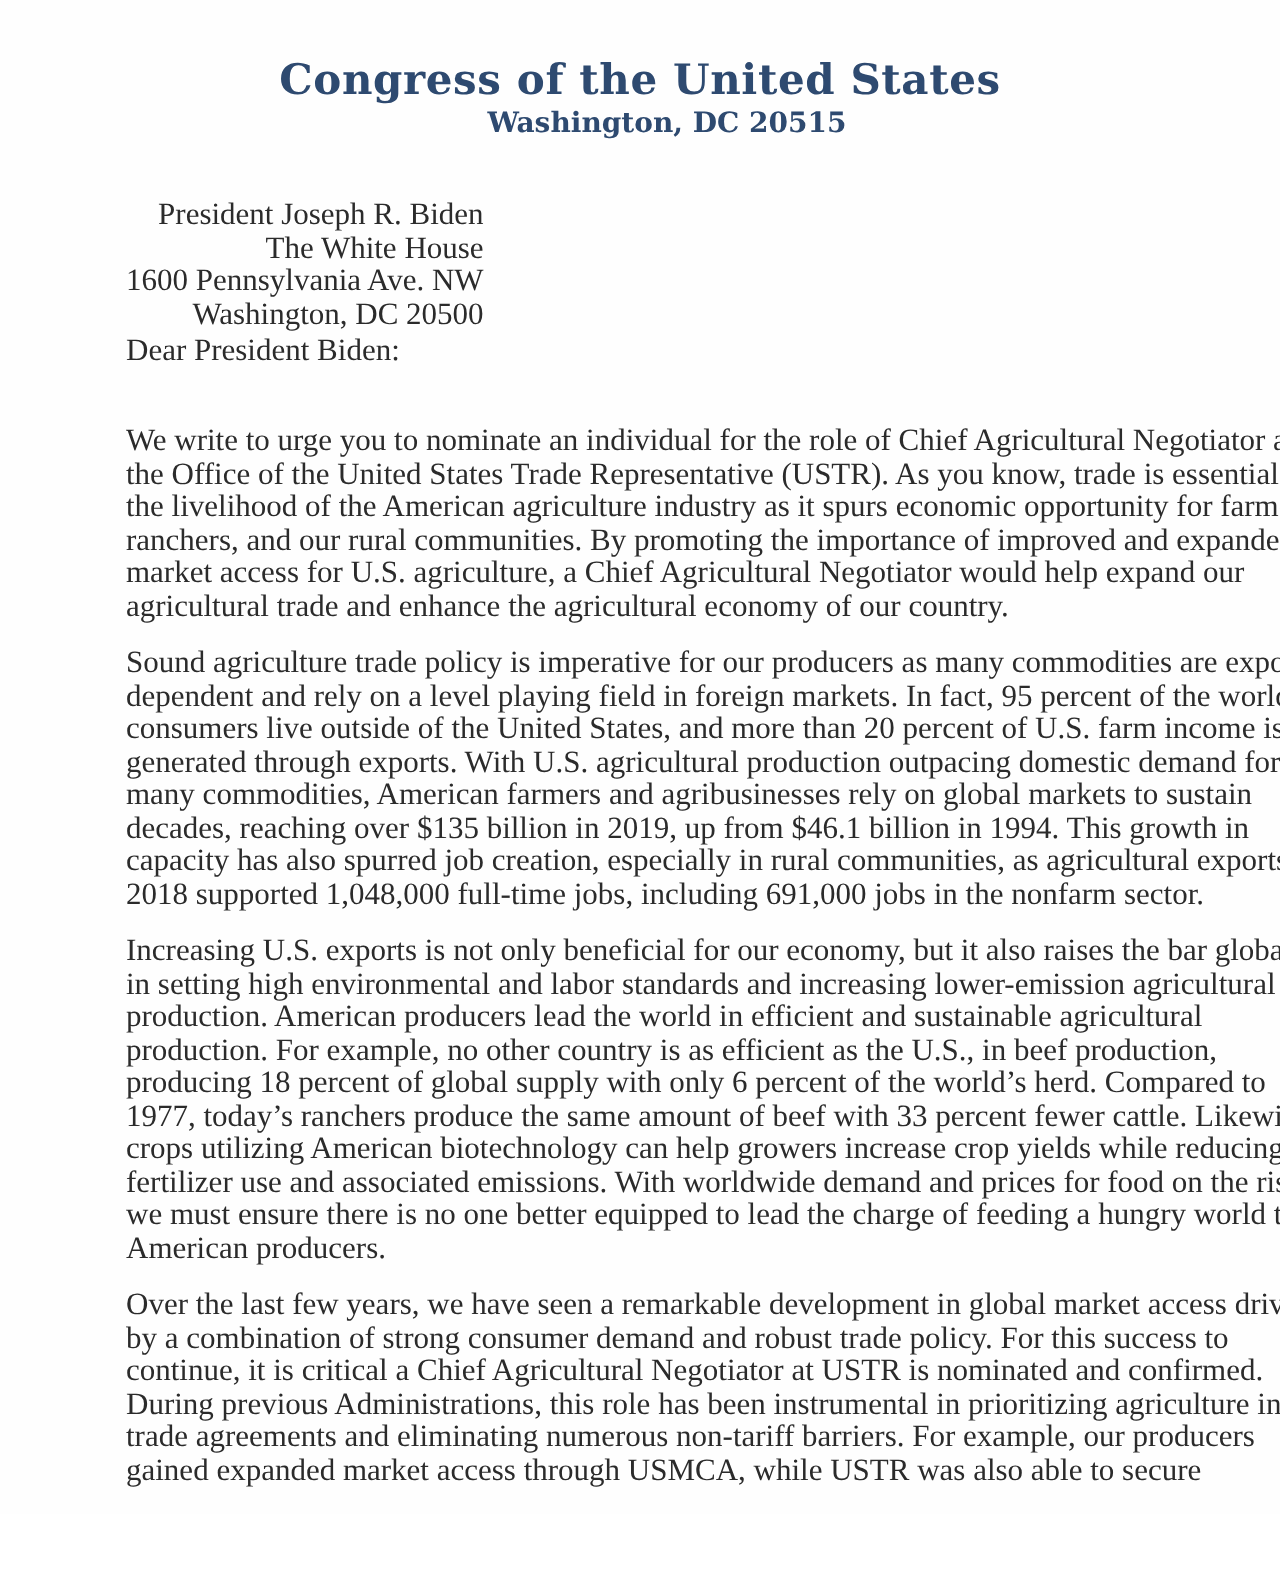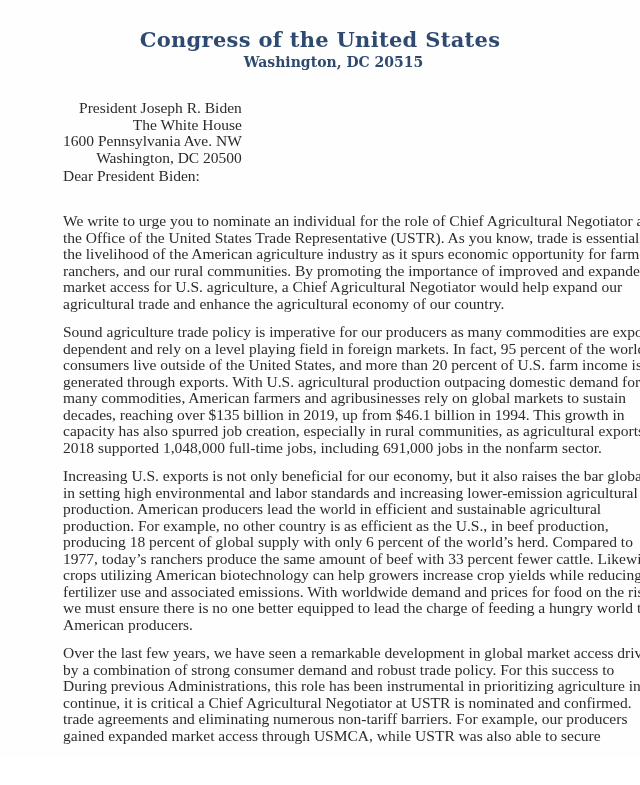--- a/index.html
+++ b/index.html
@@ -63,19 +63,19 @@
       <span class="ln">producing 18 percent of global supply with only 6 percent of the world’s herd. Compared to</span>
       <span class="ln">1977, today’s ranchers produce the same amount of beef with 33 percent fewer cattle.  Likewise,</span>
       <span class="ln">crops utilizing American biotechnology can help growers increase crop yields while reducing</span>
       <span class="ln">fertilizer use and associated emissions. With worldwide demand and prices for food on the rise,</span>
       <span class="ln">we must ensure there is no one better equipped to lead the charge of feeding a hungry world than</span>
       <span class="ln">American producers.</span>
     </p>
     <p class="para">
       <span class="ln">Over the last few years, we have seen a remarkable development in global market access driven</span>
       <span class="ln">by a combination of strong consumer demand and robust trade policy. For this success to</span>
+      <span class="ln">continue, it is critical a Chief Agricultural Negotiator at USTR is nominated and confirmed.</span>
       <span class="ln">During previous Administrations, this role has been instrumental in prioritizing agriculture in</span>
-      <span class="ln">continue, it is critical a Chief Agricultural Negotiator at USTR is nominated and confirmed.</span>
       <span class="ln">trade agreements and eliminating numerous non-tariff barriers. For example, our producers</span>
       <span class="ln">gained expanded market access through USMCA, while USTR was also able to secure</span>
     </p>
   </div>
 </div>
 
 </body></html>

